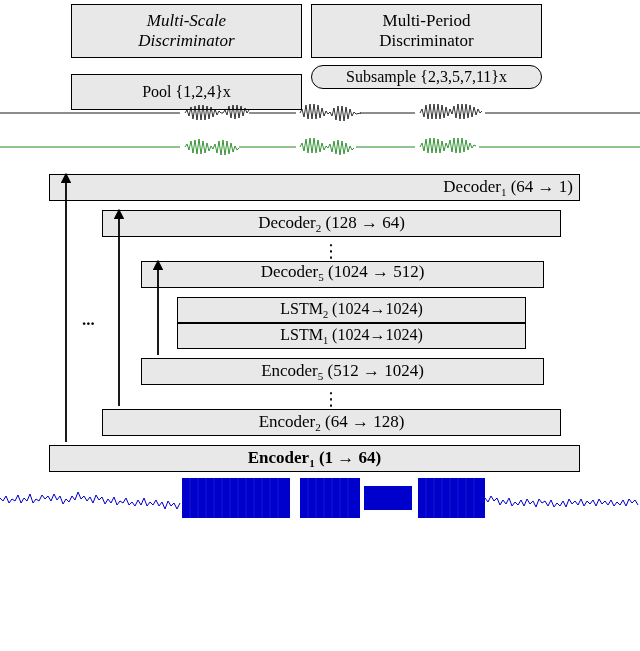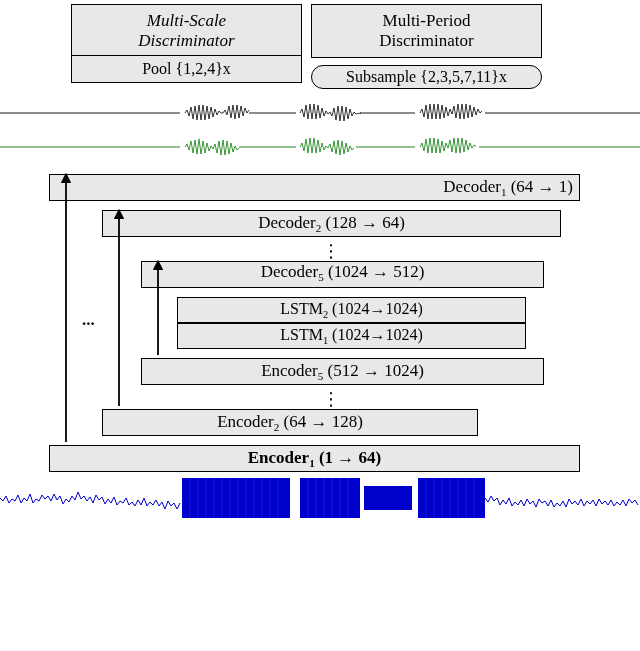--- a/index.html
+++ b/index.html
@@ -40,21 +40,21 @@
   </style>
 </head>
 <body>
 
 <div class="box" style="left:71px; top:4px; width:231px; height:54px; white-space:pre-line;font-style:italic;">Multi-Scale
 Discriminator</div>
 
 <div class="box" style="left:311px; top:4px; width:231px; height:54px; white-space:pre-line;">Multi-Period
 Discriminator</div>
 
-<div class="box small" style="left:71px; top:55px; width:231px; height:28px;">Pool   {1,2,4}x</div>
+<div class="box small" style="left:71px; top:74px; width:231px; height:36px;">Pool   {1,2,4}x</div>
 
 <div class="box small" style="left:311px; top:65px; width:231px; height:24px;border-radius:12px;">Subsample {2,3,5,7,11}x</div>
 
 <div class="wave-row" style="top:96px;">
 <svg width="640" height="34" viewBox="0 0 640 34">
   <path fill="none" stroke="#000" stroke-width="0.9" d="M0,17 L180,17"></path>
 
   <path fill="none" stroke="#000" stroke-width="0.8" d="M185,17 l2,-3 l2,6 l2,-9 l2,12 l2,-13 l2,14 l2,-15 l2,15 l2,-15 l2,15 l2,-14 l2,13 l2,-12 l2,10 l2,-8 l2,6 l2,-4 l2,2 l2,0 l2,-3 l2,5 l2,-9 l2,12 l2,-13 l2,14 l2,-14 l2,13 l2,-12 l2,10 l2,-8 l2,5 l2,-3"></path>
   <path fill="none" stroke="#000" stroke-width="0.9" d="M249,17 L296,17"></path>
 
@@ -99,21 +99,21 @@
 <div class="box small" style="left:177px; top:323px; width:349px; height:26px;">
   <span><span>LSTM</span><span class="sub">1</span><span> (1024→1024)</span></span>
 </div>
 
 <div class="box" style="left:141px; top:358px; width:403px; height:27px;">
   <span><span>Encoder</span><span class="sub">5</span><span> (512 → 1024)</span></span>
 </div>
 
 <div style="position:absolute; left:322px; top:388px; font-size:18px;">⋮</div>
 
-<div class="box" style="left:102px; top:409px; width:376px; height:27px;">
+<div class="box" style="left:102px; top:409px; width:459px; height:27px;">
   <span><span>Encoder</span><span class="sub">2</span><span> (64  →  128)</span></span>
 </div>
 
 <div class="box" style="left:49px; top:445px; width:531px; height:27px;font-weight:bold;">
   <span><span>Encoder</span><span class="sub">1</span><span> (1 → 64)</span></span>
 </div>
 
 <svg class="arrow" style="left:58px; top:172px;" width="16" height="278">
   <defs>
     <marker id="ah1" markerWidth="6" markerHeight="6" refX="3" refY="3" orient="auto">

